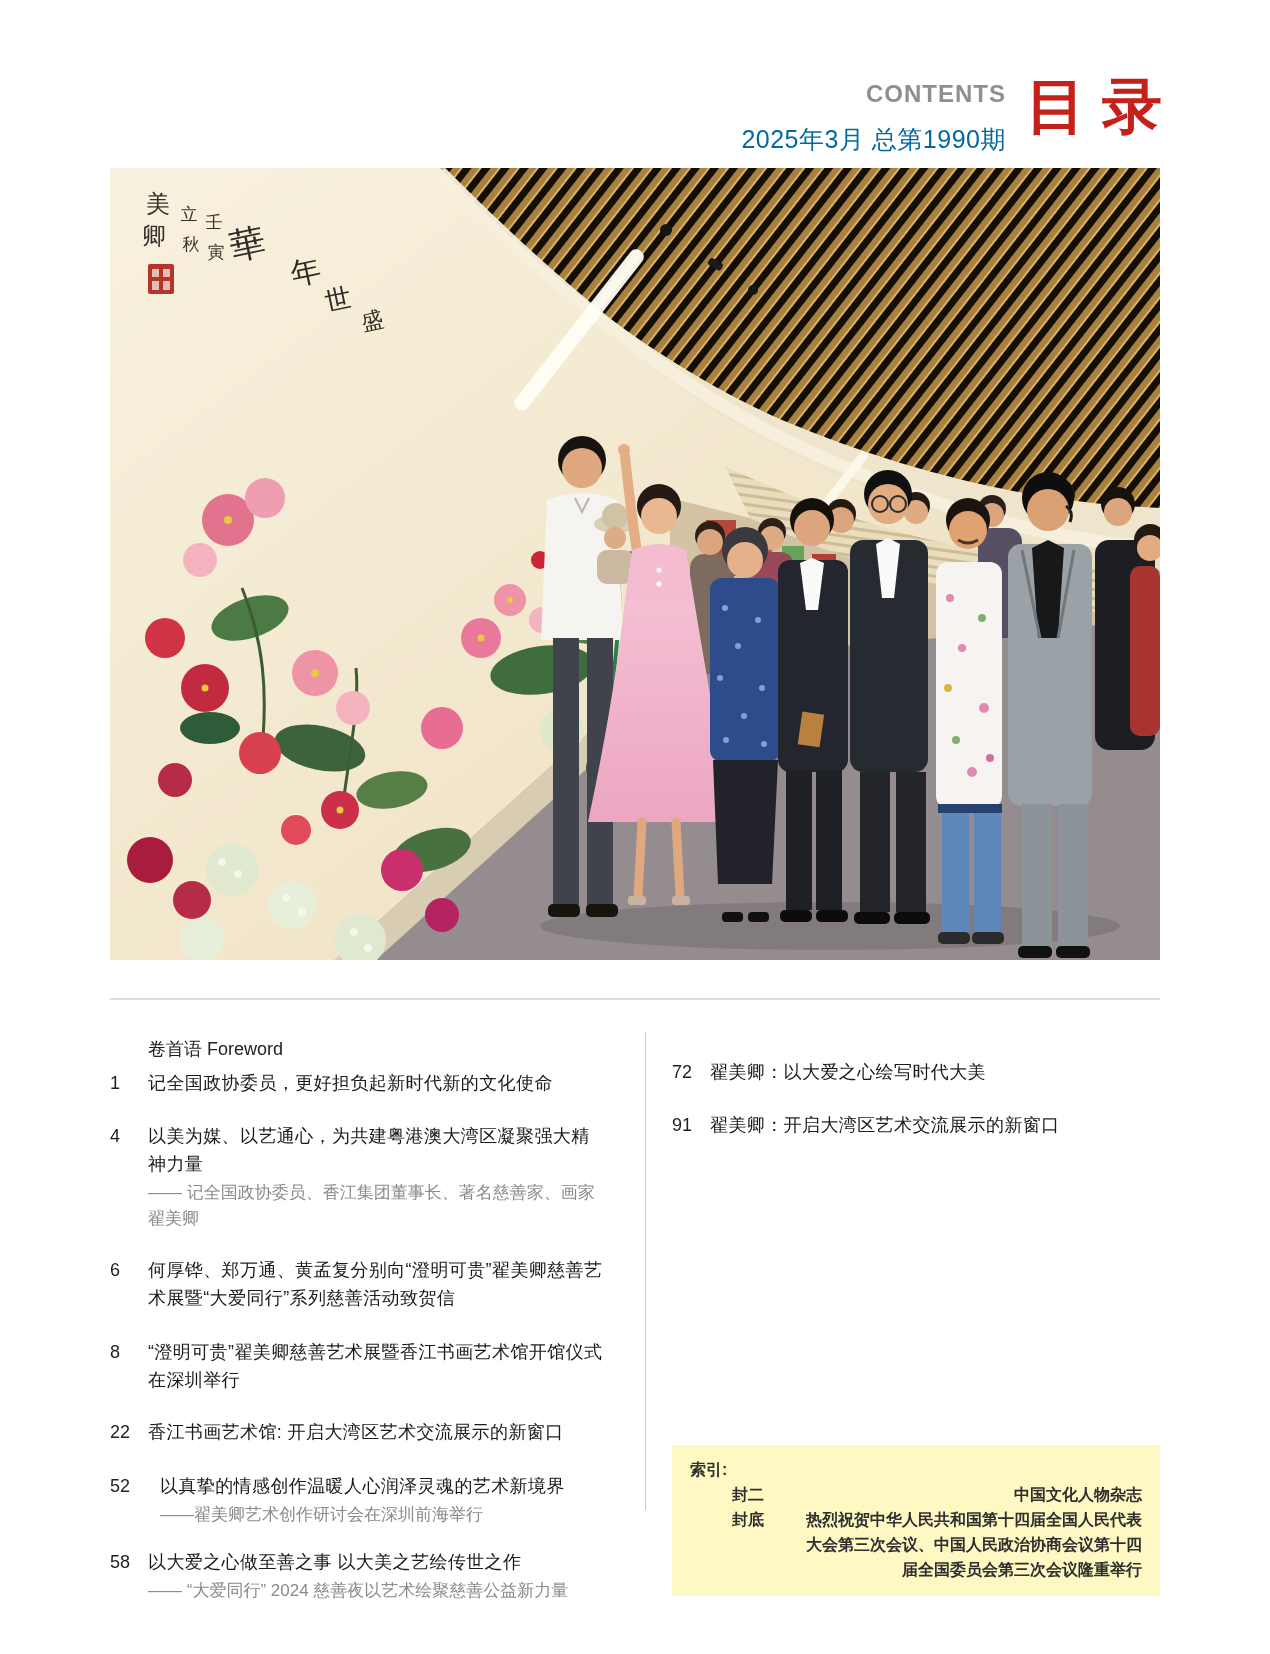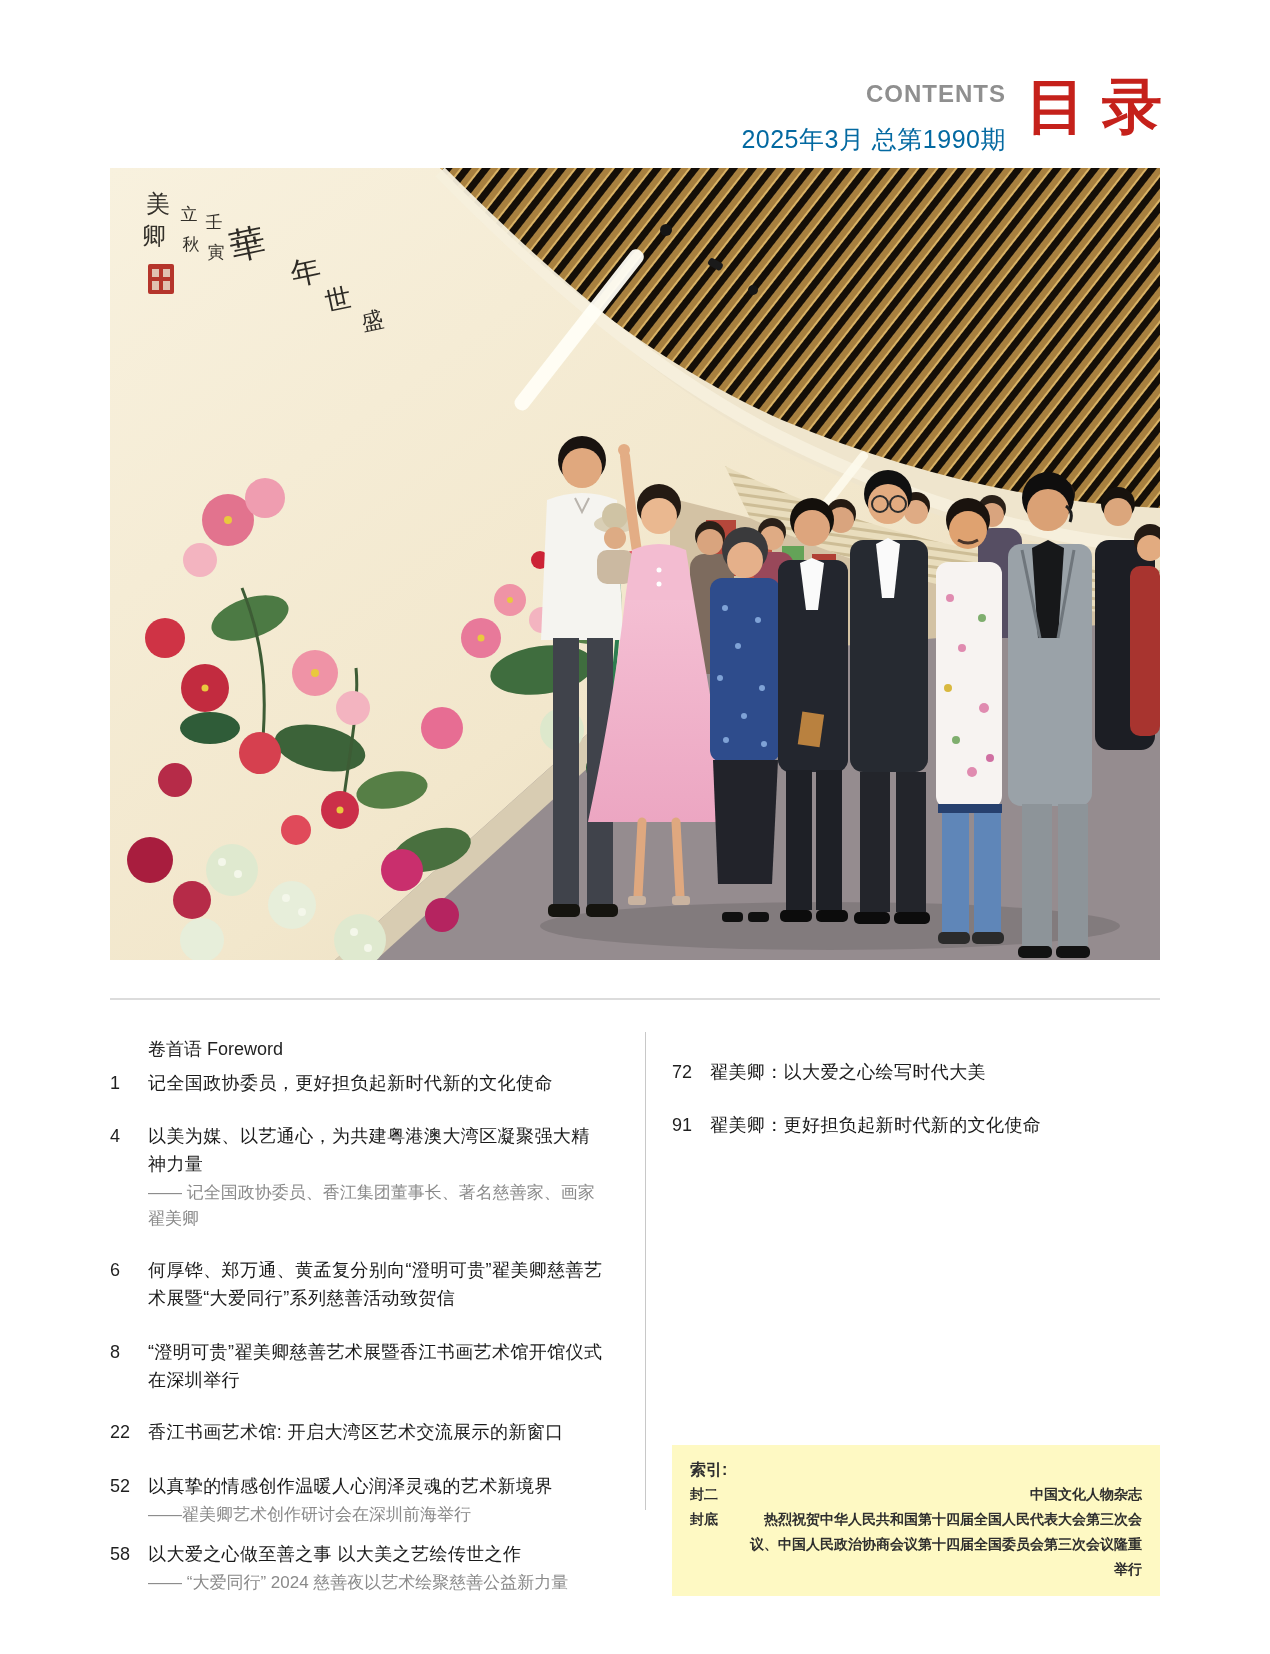--- a/index.html
+++ b/index.html
@@ -21,26 +21,26 @@
   
   .col{position:absolute;}
   .col-left{left:110px;top:1035px;width:497px;}
   .col-right{left:672px;top:1058px;width:488px;}
   .sec-label{font-size:18px;color:#222;line-height:28px;margin-bottom:6px;padding-left:38px;}
   .item{display:flex;align-items:flex-start;}
   .item .pg{width:38px;flex:0 0 38px;font-size:18px;line-height:28px;color:#1f1f1f;}
   .item .tx{flex:1;}
   .title{font-size:18px;line-height:28px;letter-spacing:0.4px;color:#1a1a1a;}
   .sub{font-size:17px;line-height:26px;color:#8a8a8a;margin-top:2px;}
-  .mb25{margin-bottom:25px;} .mb24{margin-bottom:24px;} .mb26{margin-bottom:26px;} .mb20{margin-bottom:12px;}
+  .mb25{margin-bottom:25px;} .mb24{margin-bottom:24px;} .mb26{margin-bottom:26px;} .mb20{margin-bottom:20px;gap:12px;}
   
   .idx{left:672px;top:1445px;width:488px;background:#fef9c3;box-sizing:border-box;
        padding:12px 18px 14px 18px;font-weight:600;color:#2e2e2e;}
   .idx .lbl{font-size:16px;line-height:25px;}
-  .idx .row{display:flex;font-size:14px;line-height:25px;}
+  .idx .row{display:flex;font-size:16px;line-height:25px;margin-left:42px;}
   .idx .nm{flex:0 0 60px;}
   .idx .vl{flex:1;text-align:right;}
 </style>
 </head>
 <body>
 
 <div class="abs hdr-en">
   <div class="contents">CONTENTS</div>
   <div class="issue">2025年3月  总第1990期</div>
 </div>
@@ -383,21 +383,21 @@
 <div class="col col-right">
   <div class="item mb25">
     <div class="pg">72</div>
     <div class="tx">
         <div class="title">翟美卿：以大爱之心绘写时代大美</div>
       </div>
   </div>
   <div class="item mb25">
     <div class="pg">91</div>
     <div class="tx">
-        <div class="title">翟美卿：更好担负起新时代新的文化使命</div>
+        <div class="title">翟美卿：开启大湾区艺术交流展示的新窗口</div>
       </div>
   </div>
 </div>
 
 <div class="abs idx">
   <div class="lbl">索引:</div>
   <div class="row">
     <div class="nm">封二</div>
     <div class="vl">中国文化人物杂志</div>
   </div>

